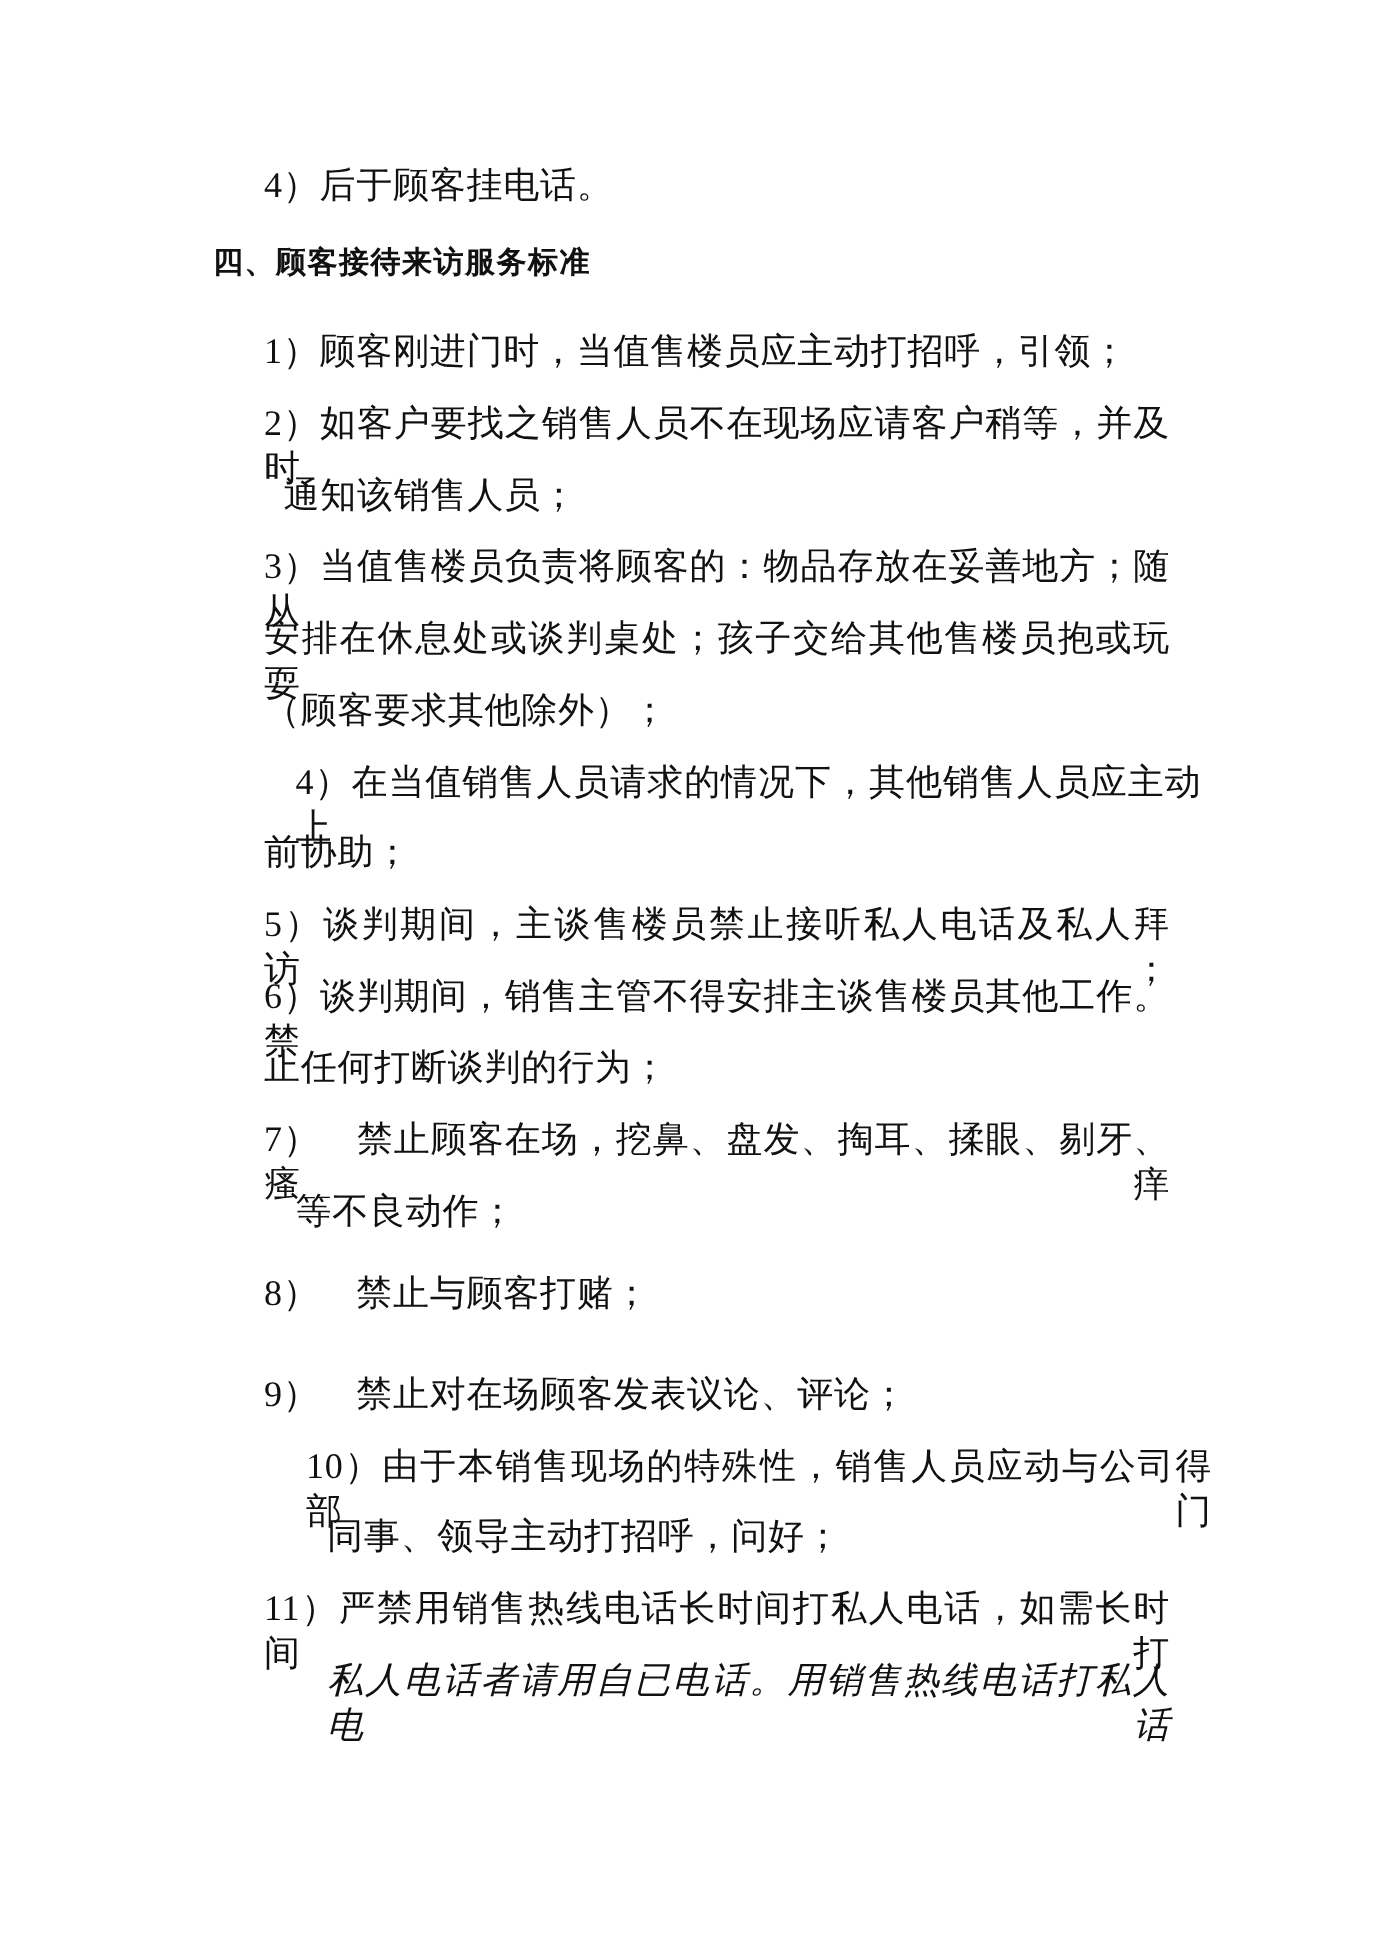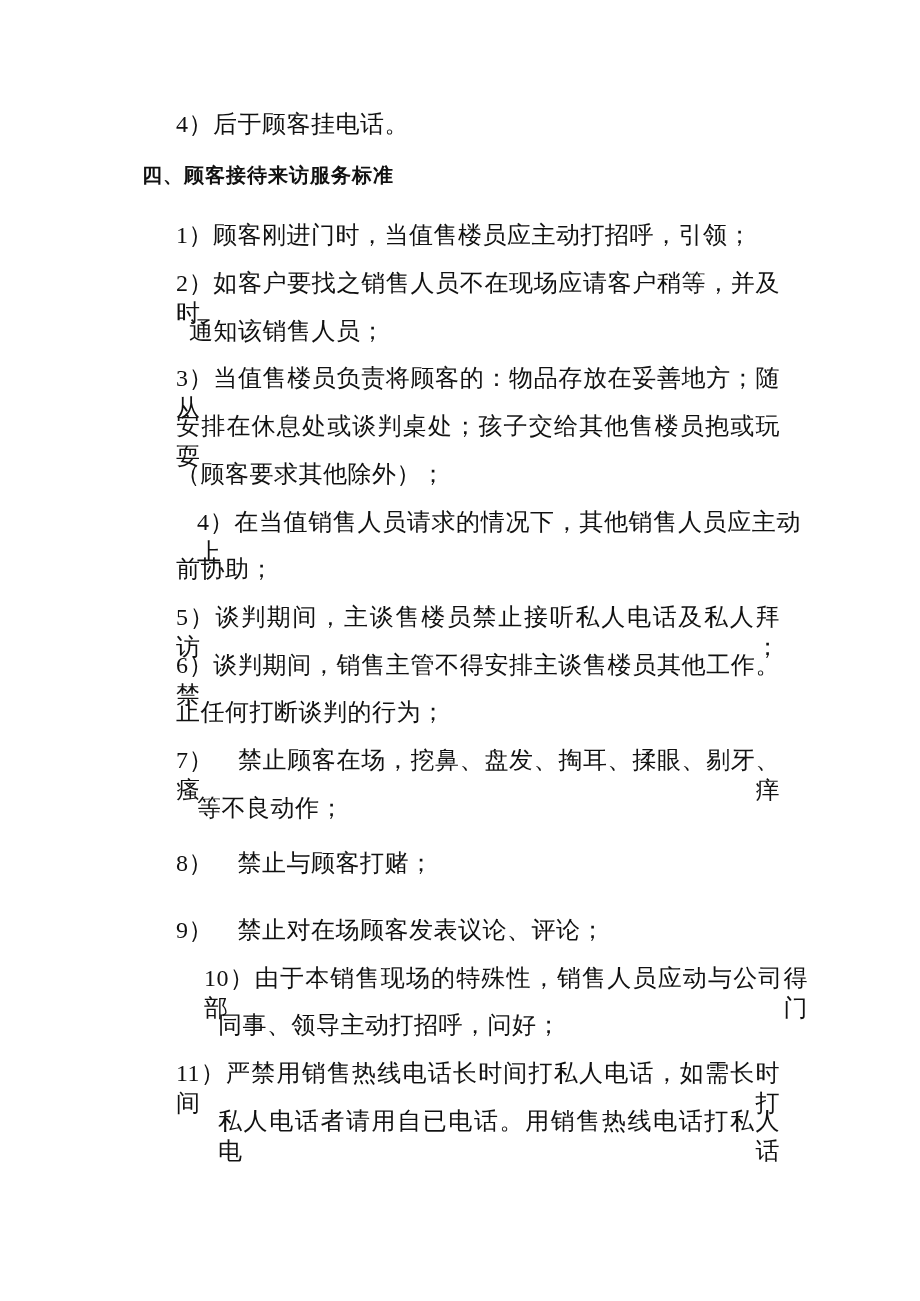--- a/index.html
+++ b/index.html
@@ -23,20 +23,21 @@
     width:604px;
     text-align:justify;
     text-align-last:justify;
     white-space:normal;
   }
   .j2{
     width:562px;
     text-align:justify;
     text-align-last:justify;
     white-space:normal;
+    font-style:italic;
   }
   .heading{
     font-family:"Liberation Sans","DejaVu Sans",sans-serif;
     font-weight:700;
     font-size:20px;
     letter-spacing:1px;
   }
 </style>
 </head>
 <body>

